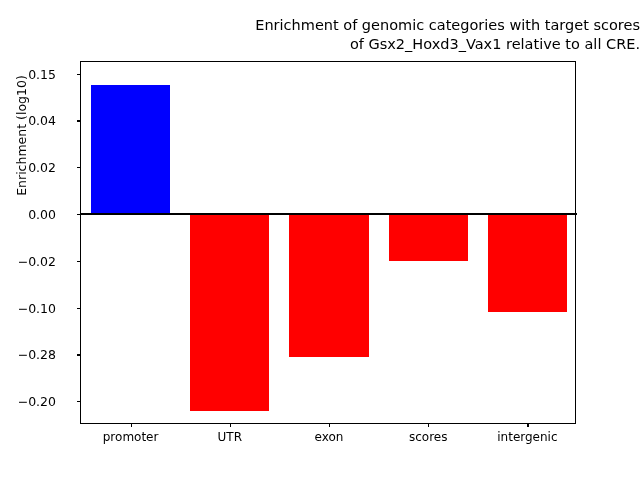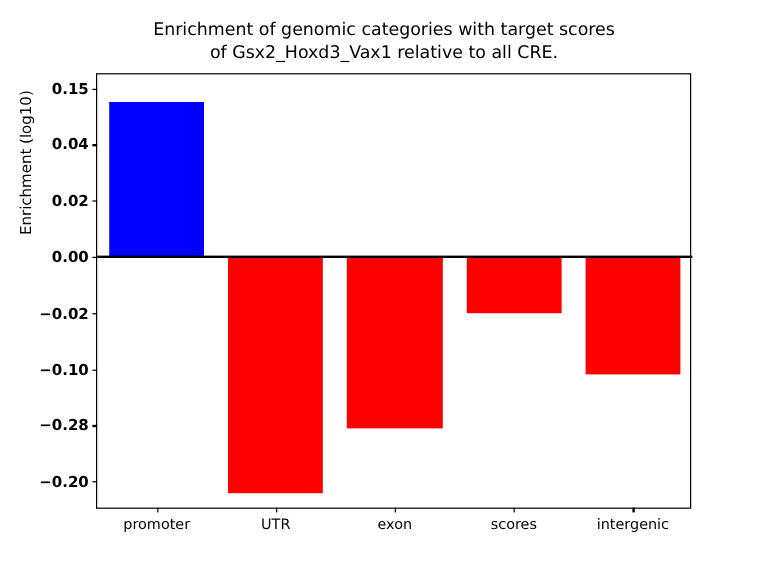--- a/index.html
+++ b/index.html
@@ -19,21 +19,21 @@
     width: 640px;
     height: 480px;
     background: #ffffff;
   }
   
   #chart-title {
     position: absolute;
     left: 0;
     top: 16px;
     width: 640px;
-    text-align: center;
+    text-align: right;
     font-size: 14.5px;
     line-height: 19px;
     color: #000000;
     white-space: pre-line;
   }
   
   #ylabel {
     position: absolute;
     left: -99px;
     top: 128px;
@@ -73,26 +73,25 @@
   .ytick-mark {
     position: absolute;
     left: -4px;
     width: 4px;
     height: 1.2px;
     background: #000000;
   }
   .ytick-label {
     position: absolute;
     right: 100%;
-    margin-right: 7px;
+    margin-right: 25px;
     font-size: 12.5px;
     white-space: nowrap;
     transform: translateY(-50%);
     color: #000000;
-    font-weight: bold;
   }
   .ytick {
     position: absolute;
     left: 0;
     width: 0;
     height: 0;
   }
   
   .xtick {
     position: absolute;

